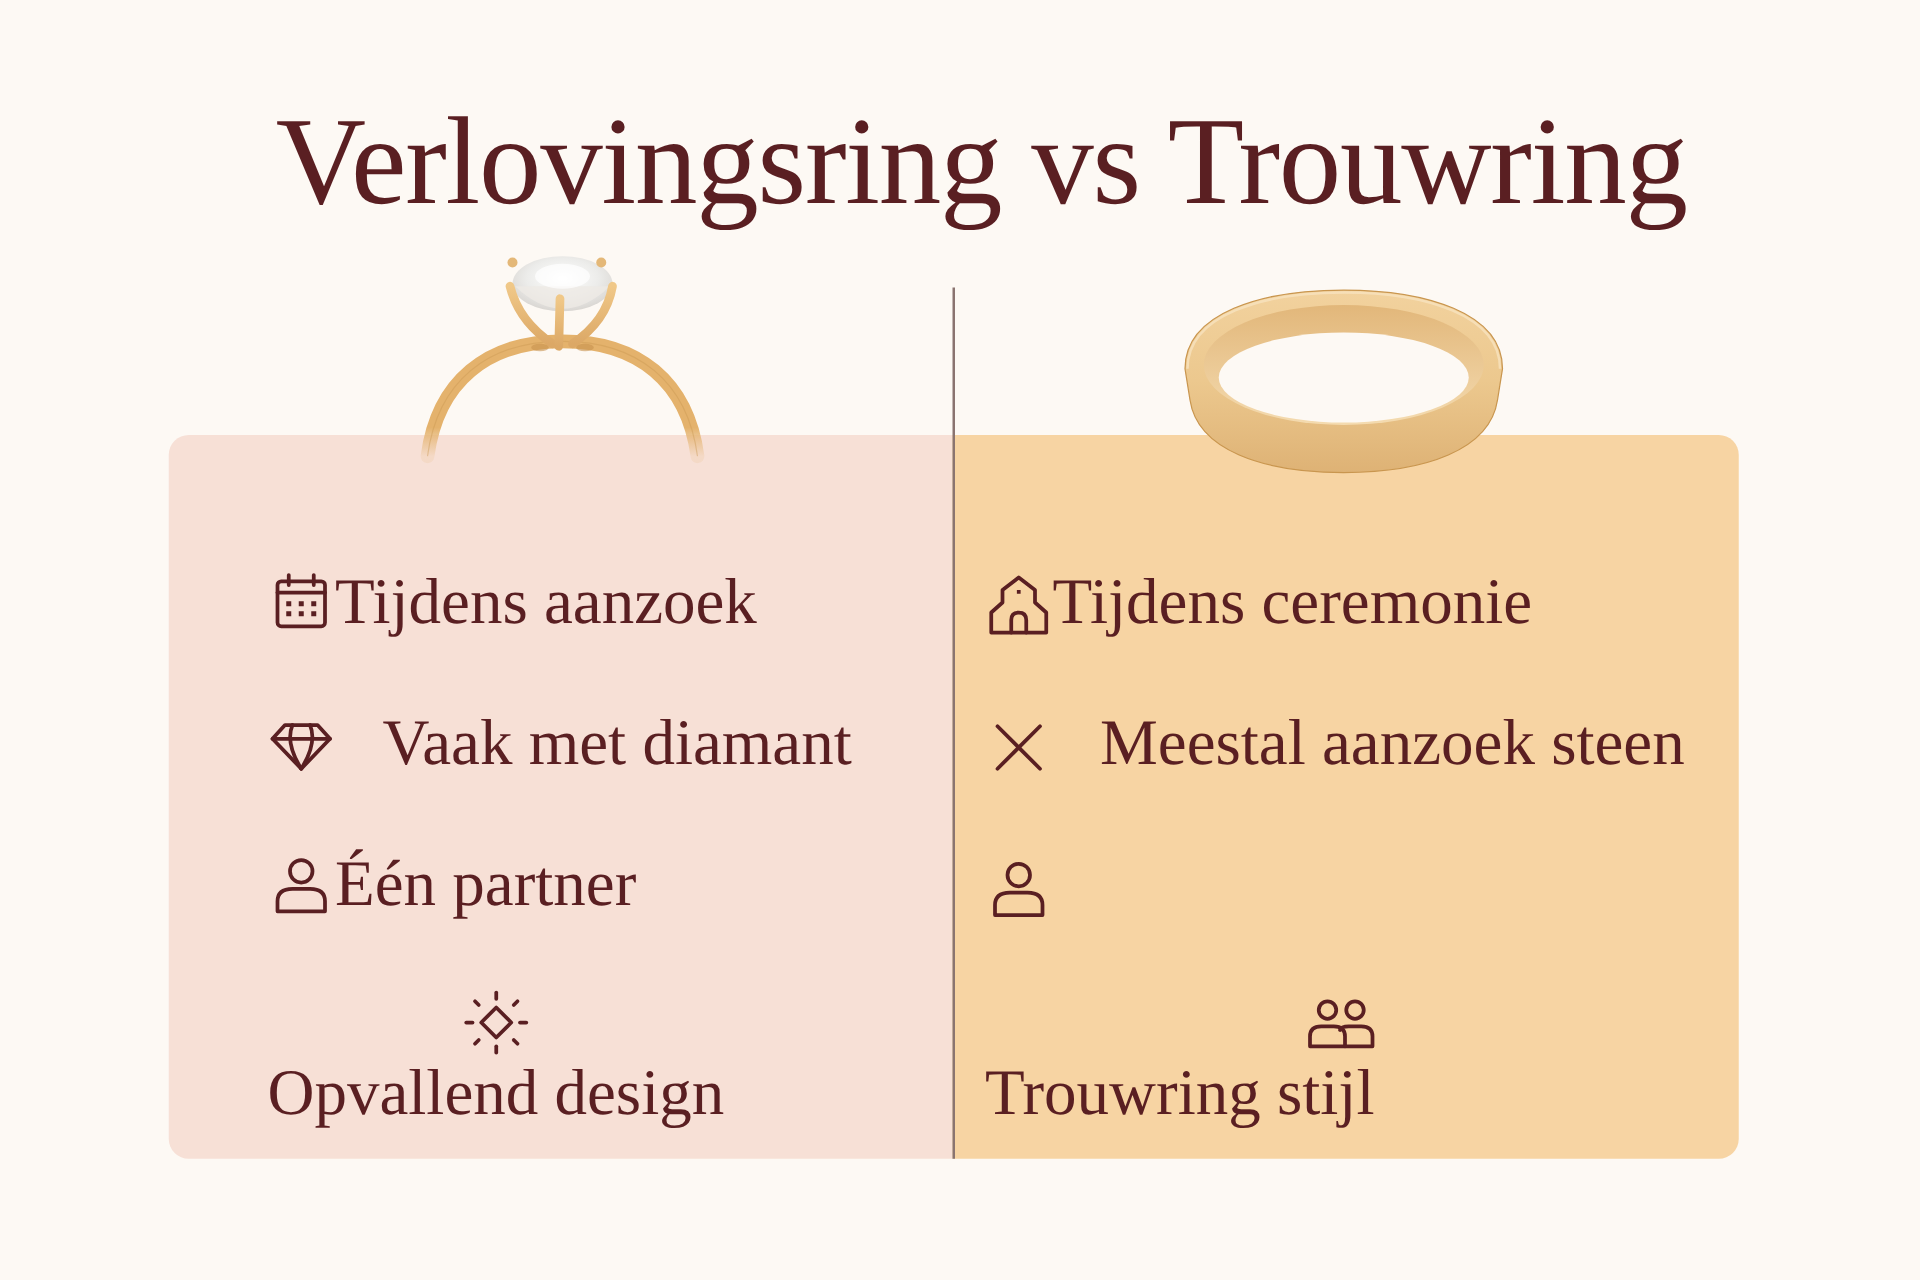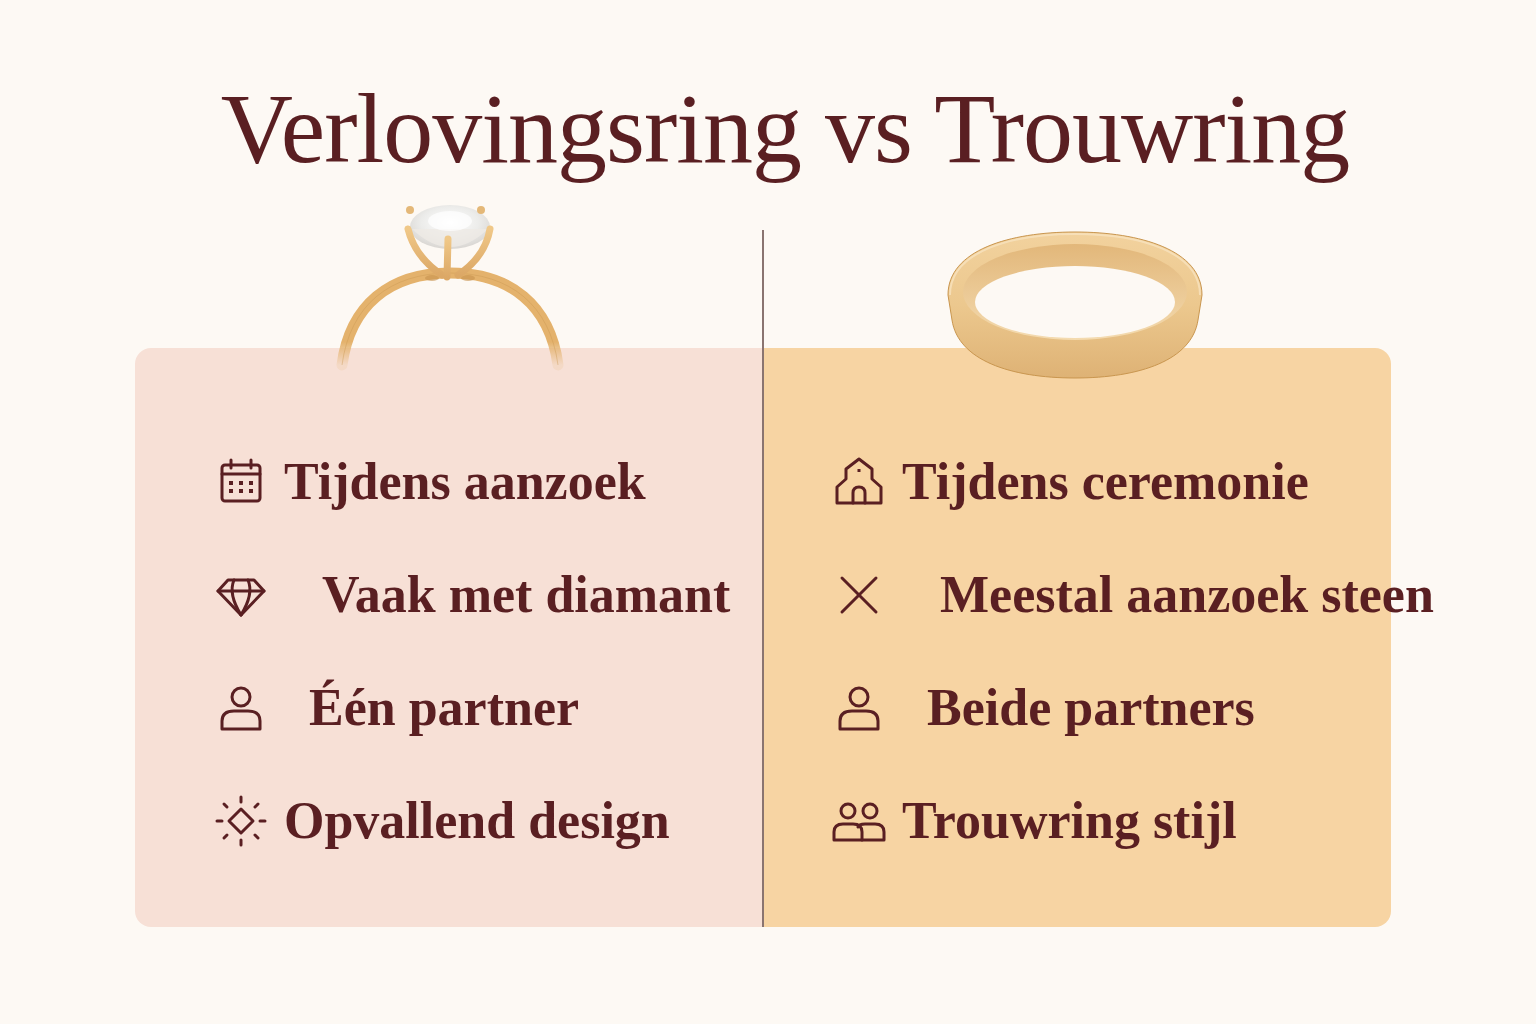--- a/index.html
+++ b/index.html
@@ -82,31 +82,29 @@
       justify-content: center;
       flex: 0 0 54px;
     }
     .item .icon svg {
       width: 54px;
       height: 54px;
     }
     .item .label {
       font-size: 52px;
       line-height: 60px;
-      margin-left: 16px;
       white-space: nowrap;
       color: #5a1f22;
-      font-weight: bold;
     }
     .col-left .item { left: 214px; }
-    .col-right .item { left: 832px; }
+    .col-right .item { left: 788px; align-items: flex-end; }
     .row-1 { top: 452px; }
     .row-2 { top: 565px; gap: 38px; }
-    .row-3 { top: 678px; gap: 25px; }
-    .row-4 { top: 791px; }
+    .row-3 { top: 678px; }
+    .row-4 { top: 791px; flex-direction: column; }
   </style>
 </head>
 <body>
 
 <h1 class="title">Verlovingsring vs Trouwring</h1>
 
 <div class="panel panel-left"></div>
 <div class="panel panel-right"></div>
 <div class="divider"></div>
 
@@ -245,21 +243,20 @@
     </span>
     <span class="label">Meestal aanzoek steen</span>
   </div>
   <div class="item row-3">
     <span class="icon">
       <svg viewBox="0 0 54 54" fill="none" stroke="#5a1f22" stroke-width="3" stroke-linecap="round" stroke-linejoin="round">
         <circle cx="27" cy="16" r="9"></circle>
         <path d="M8 48 L8 40 Q8 30 20 30 L34 30 Q46 30 46 40 L46 48 Z"></path>
       </svg>
     </span>
-    <span class="label">Beide partners</span>
   </div>
   <div class="item row-4">
     <span class="icon">
       <svg viewBox="0 0 54 54" fill="none" stroke="#5a1f22" stroke-width="3" stroke-linecap="round" stroke-linejoin="round">
         <circle cx="16" cy="17" r="7"></circle>
         <circle cx="38" cy="17" r="7"></circle>
         <path d="M2 46 L2 38 Q2 30 11 30 L21 30 Q30 30 30 38 L30 46 Z"></path>
         <path d="M30 46 L52 46 L52 38 Q52 30 43 30 L33 30 Q27 30 26 33"></path>
       </svg>
     </span>

